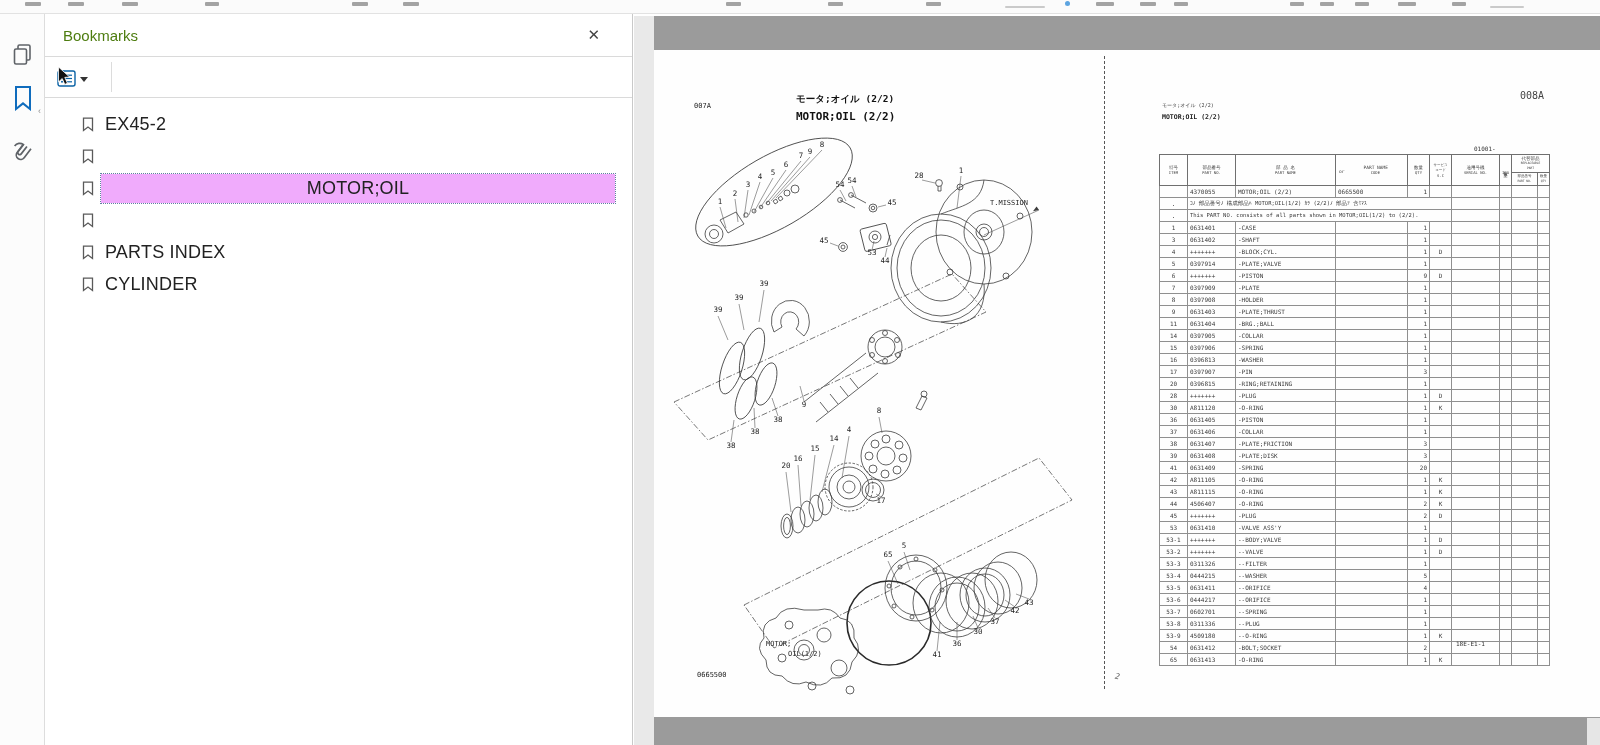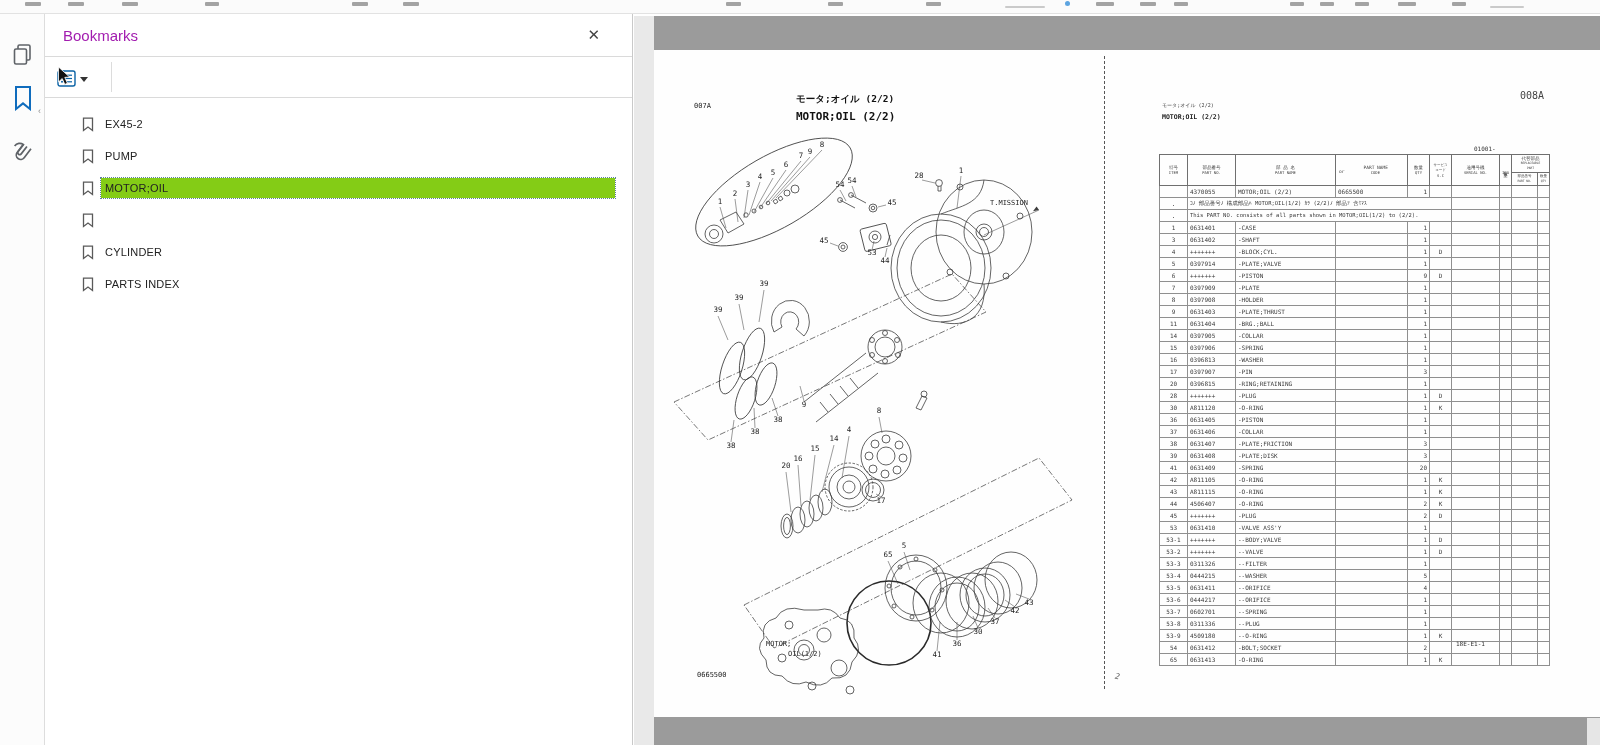--- a/index.html
+++ b/index.html
@@ -17,34 +17,34 @@
   .rail { position:absolute; left:0; top:14px; bottom:0; width:45px;
     background:#fcfcfc; border-right:1px solid #ddd; z-index:4; }
   .rail-btn { position:absolute; left:9px; width:28px; height:28px; display:flex;
     align-items:center; justify-content:center; cursor:pointer; }
   .rail-chevron { position:absolute; left:38px; top:92px; font-size:9px; color:#909090; }
 
   
   .panel { position:absolute; left:45px; top:14px; bottom:0; width:588px;
     background:#fff; border-right:1px solid #c9c9c9; z-index:3; }
   .panel-header { position:relative; height:43px; border-bottom:1px solid #dadada; }
-  .panel-title { position:absolute; left:18px; top:13px; font-size:15px; color:#a21caf; }
+  .panel-title { position:absolute; left:18px; top:13px; font-size:15px; color:#4d7c0f; }
   .panel-close { position:absolute; right:32px; top:12px; font-size:15px; color:#444; cursor:pointer; }
   .panel-toolbar { position:relative; height:41px; border-bottom:1px solid #dadada; }
   .opts-btn { position:absolute; left:12px; top:8px; width:40px; height:26px;
     display:flex; align-items:center; gap:4px; cursor:pointer; }
   .opts-caret { width:0; height:0; border-left:4px solid transparent;
     border-right:4px solid transparent; border-top:5px solid #333; margin-top:2px; }
   .opts-sep { position:absolute; left:66px; top:5px; bottom:5px; width:1px; background:#dcdcdc; }
   .bm-list { position:absolute; left:0; top:94px; right:0; }
   .bm-row { position:relative; height:32px; display:flex; align-items:center; cursor:pointer; }
   .bm-glyph { margin-left:37px; flex:0 0 auto; }
   .bm-hl { margin-left:7px; margin-right:17px; flex:1; padding:4px 4px;
-    font-size:11px; color:#222; letter-spacing:.2px; }
-  .bm-row.sel .bm-hl { background:#84cc16; outline:1px dotted #5f7f9e; }
+    font-size:18px; color:#222; letter-spacing:.2px; }
+  .bm-row.sel .bm-hl { background:#f0abfc; outline:1px dotted #5f7f9e;text-align:center; }
   .cursor-arrow { position:absolute; left:12px; top:52px; z-index:9; }
 
   
   .viewport { position:absolute; left:634px; top:14px; right:0; bottom:0;
     background:#9b9b9b; border-top:2px solid #fff; z-index:2; }
   .edge-strip { position:absolute; left:0; top:0; bottom:0; width:20px; background:#e9e9e9; }
   .corner-chip { position:absolute; right:0; bottom:0; width:13px; height:27px; background:#e6e6e6; }
   .spread { position:absolute; left:20px; top:34px; width:947px; height:667px; background:#fefefe;
     font-family:"DejaVu Sans Mono", monospace; color:#222; }
   .fold { position:absolute; left:450px; top:6px; bottom:28px; width:0;
@@ -161,44 +161,43 @@
       <div class="bm-row">
         <svg class="bm-glyph" width="12" height="15" viewBox="0 0 12 15">
           <path d="M1.5 1.2h9v12.3L6 10 1.5 13.5Z" fill="none" stroke="#5a5a5a" stroke-width="1.3"></path>
         </svg>
         <div class="bm-hl"><span>EX45-2</span></div>
       </div>
       <div class="bm-row">
         <svg class="bm-glyph" width="12" height="15" viewBox="0 0 12 15">
           <path d="M1.5 1.2h9v12.3L6 10 1.5 13.5Z" fill="none" stroke="#5a5a5a" stroke-width="1.3"></path>
         </svg>
-        <div class="bm-hl"><span>PUMP</span></div>
       </div>
       <div class="bm-row sel">
         <svg class="bm-glyph" width="12" height="15" viewBox="0 0 12 15">
           <path d="M1.5 1.2h9v12.3L6 10 1.5 13.5Z" fill="none" stroke="#5a5a5a" stroke-width="1.3"></path>
         </svg>
         <div class="bm-hl"><span>MOTOR;OIL</span></div>
       </div>
       <div class="bm-row">
         <svg class="bm-glyph" width="12" height="15" viewBox="0 0 12 15">
           <path d="M1.5 1.2h9v12.3L6 10 1.5 13.5Z" fill="none" stroke="#5a5a5a" stroke-width="1.3"></path>
         </svg>
       </div>
       <div class="bm-row">
         <svg class="bm-glyph" width="12" height="15" viewBox="0 0 12 15">
           <path d="M1.5 1.2h9v12.3L6 10 1.5 13.5Z" fill="none" stroke="#5a5a5a" stroke-width="1.3"></path>
         </svg>
-        <div class="bm-hl"><span>CYLINDER</span></div>
+        <div class="bm-hl"><span>PARTS INDEX</span></div>
       </div>
       <div class="bm-row">
         <svg class="bm-glyph" width="12" height="15" viewBox="0 0 12 15">
           <path d="M1.5 1.2h9v12.3L6 10 1.5 13.5Z" fill="none" stroke="#5a5a5a" stroke-width="1.3"></path>
         </svg>
-        <div class="bm-hl"><span>PARTS INDEX</span></div>
+        <div class="bm-hl"><span>CYLINDER</span></div>
       </div>
     </div>
   <svg class="cursor-arrow" width="16" height="20" viewBox="0 0 16 20">
     <path d="M1.5 1 1.5 16 5.2 12.5 7.8 18.4 10.4 17.2 7.8 11.4 12.6 11 Z" fill="#111" stroke="#fff" stroke-width=".8"></path>
   </svg>
 </div>
 
 <div class="viewport">
   <div class="edge-strip"></div>
 

